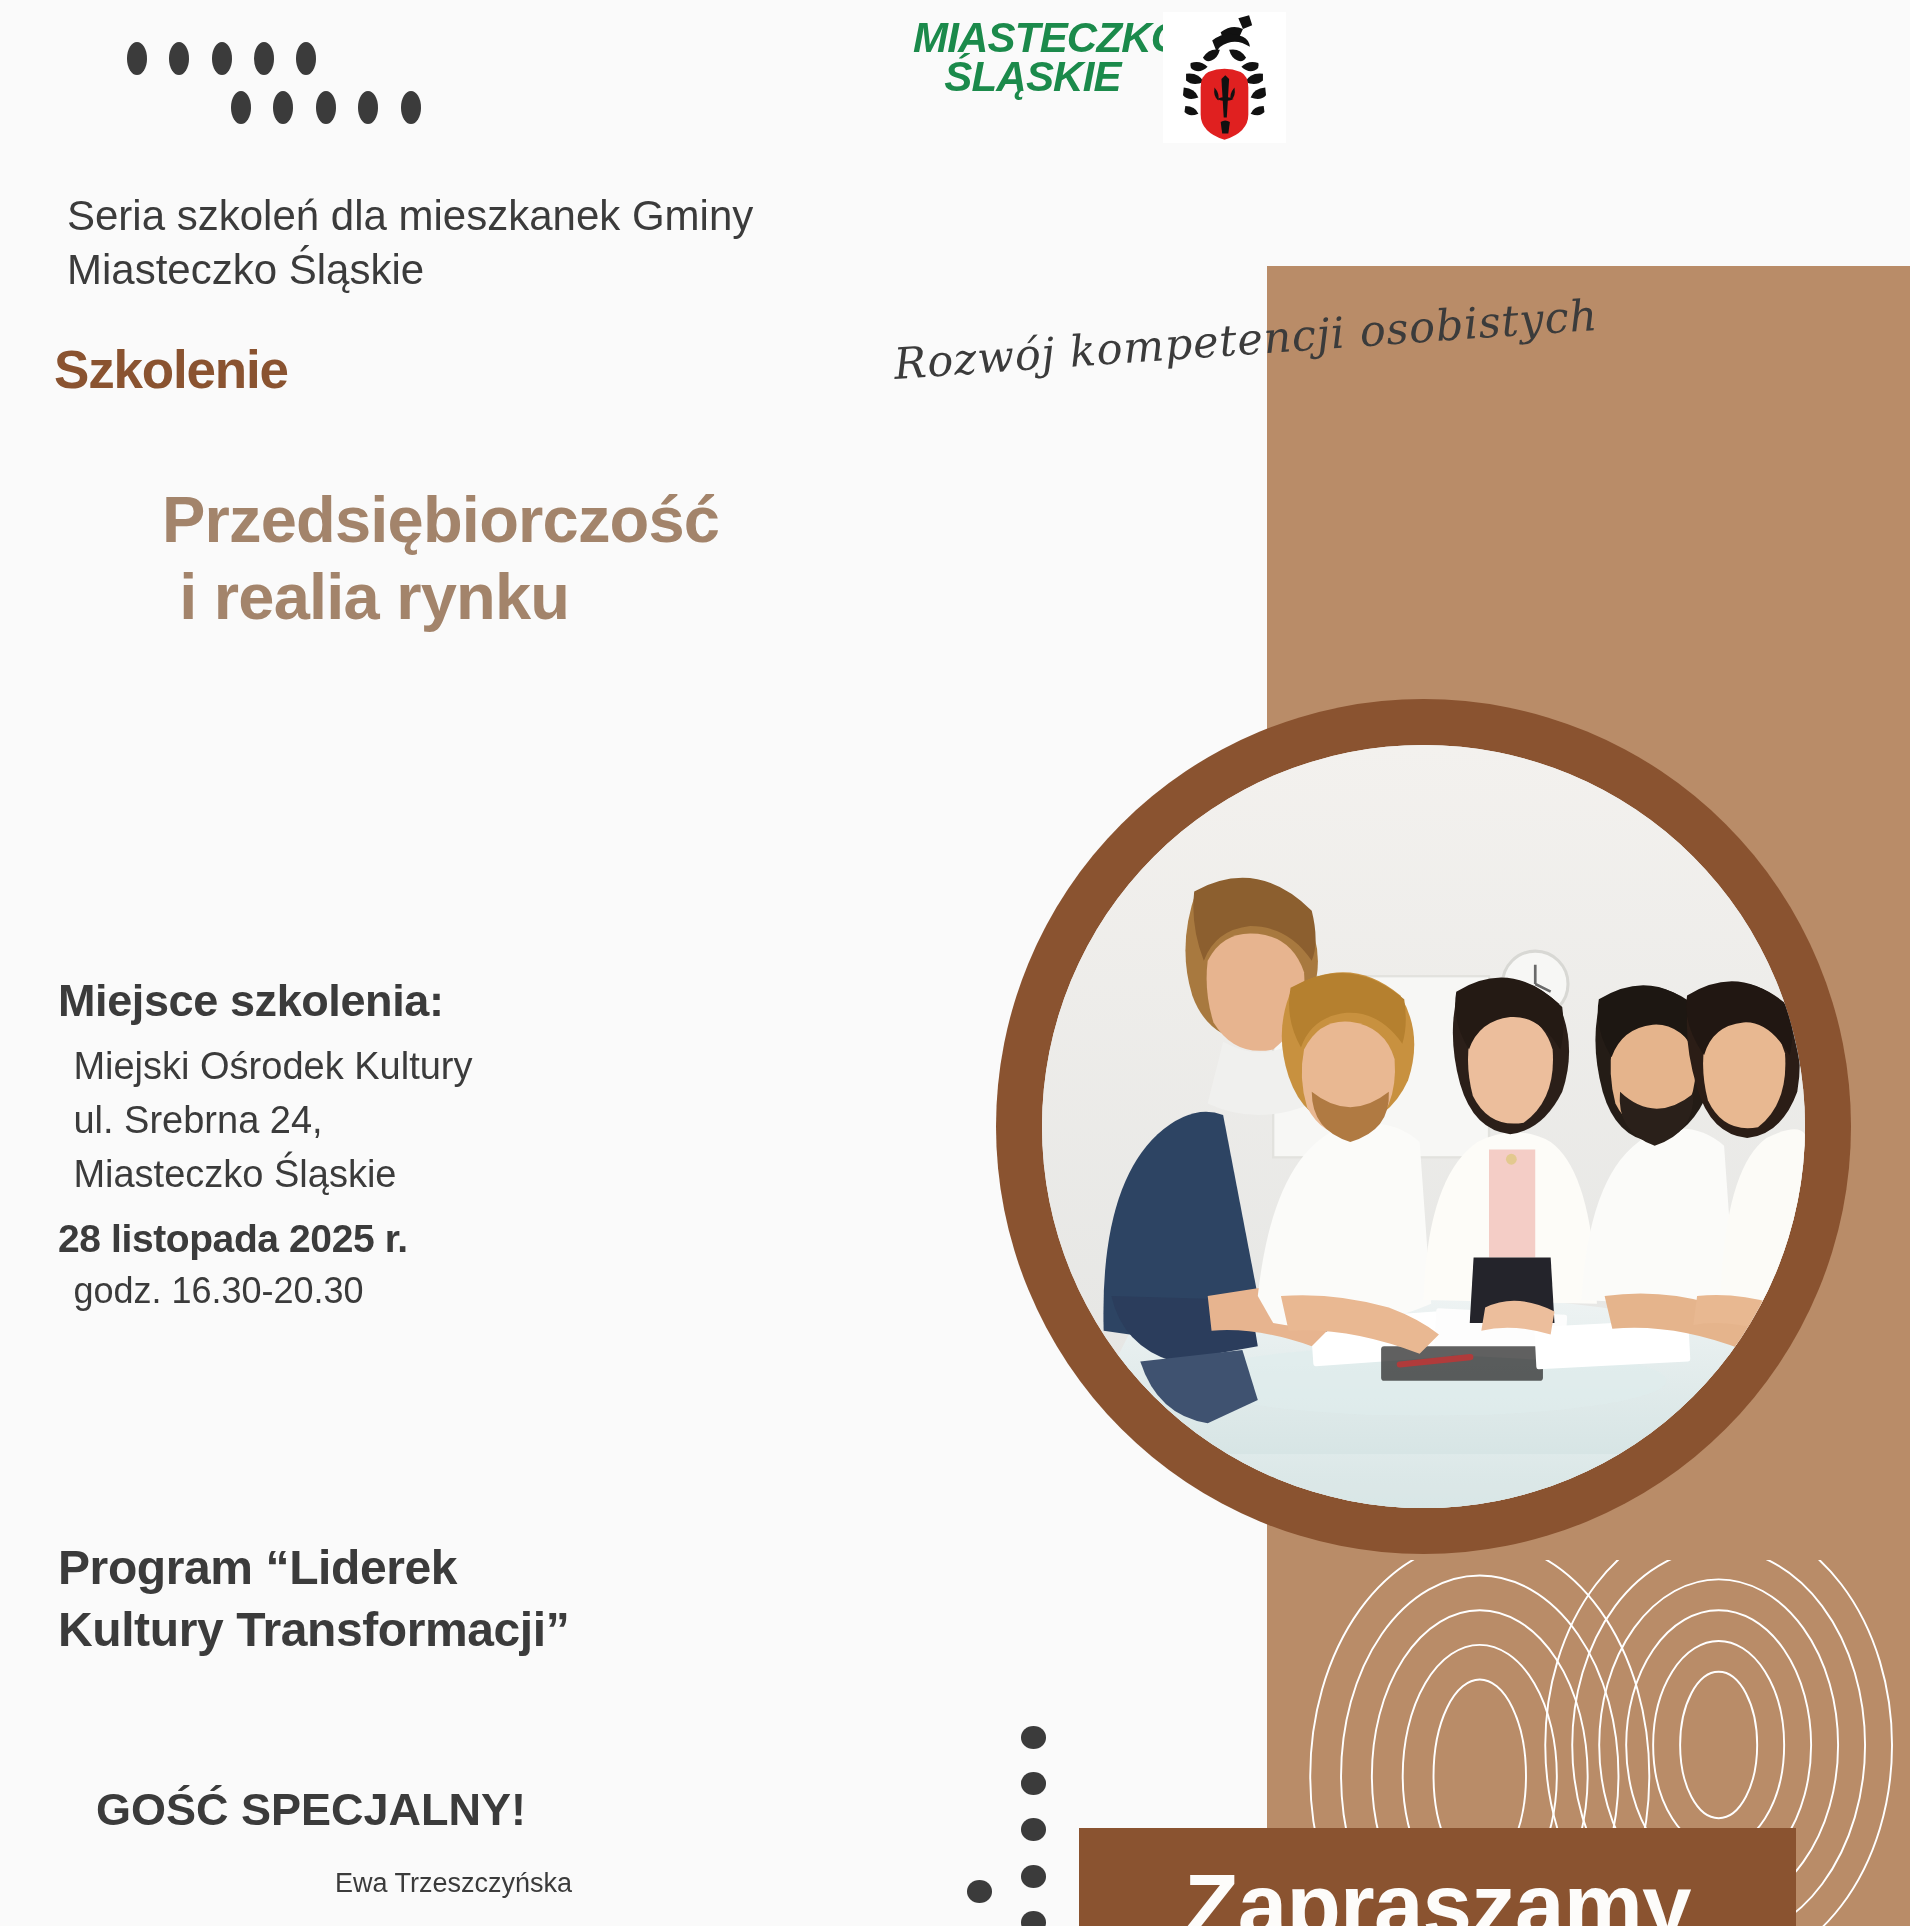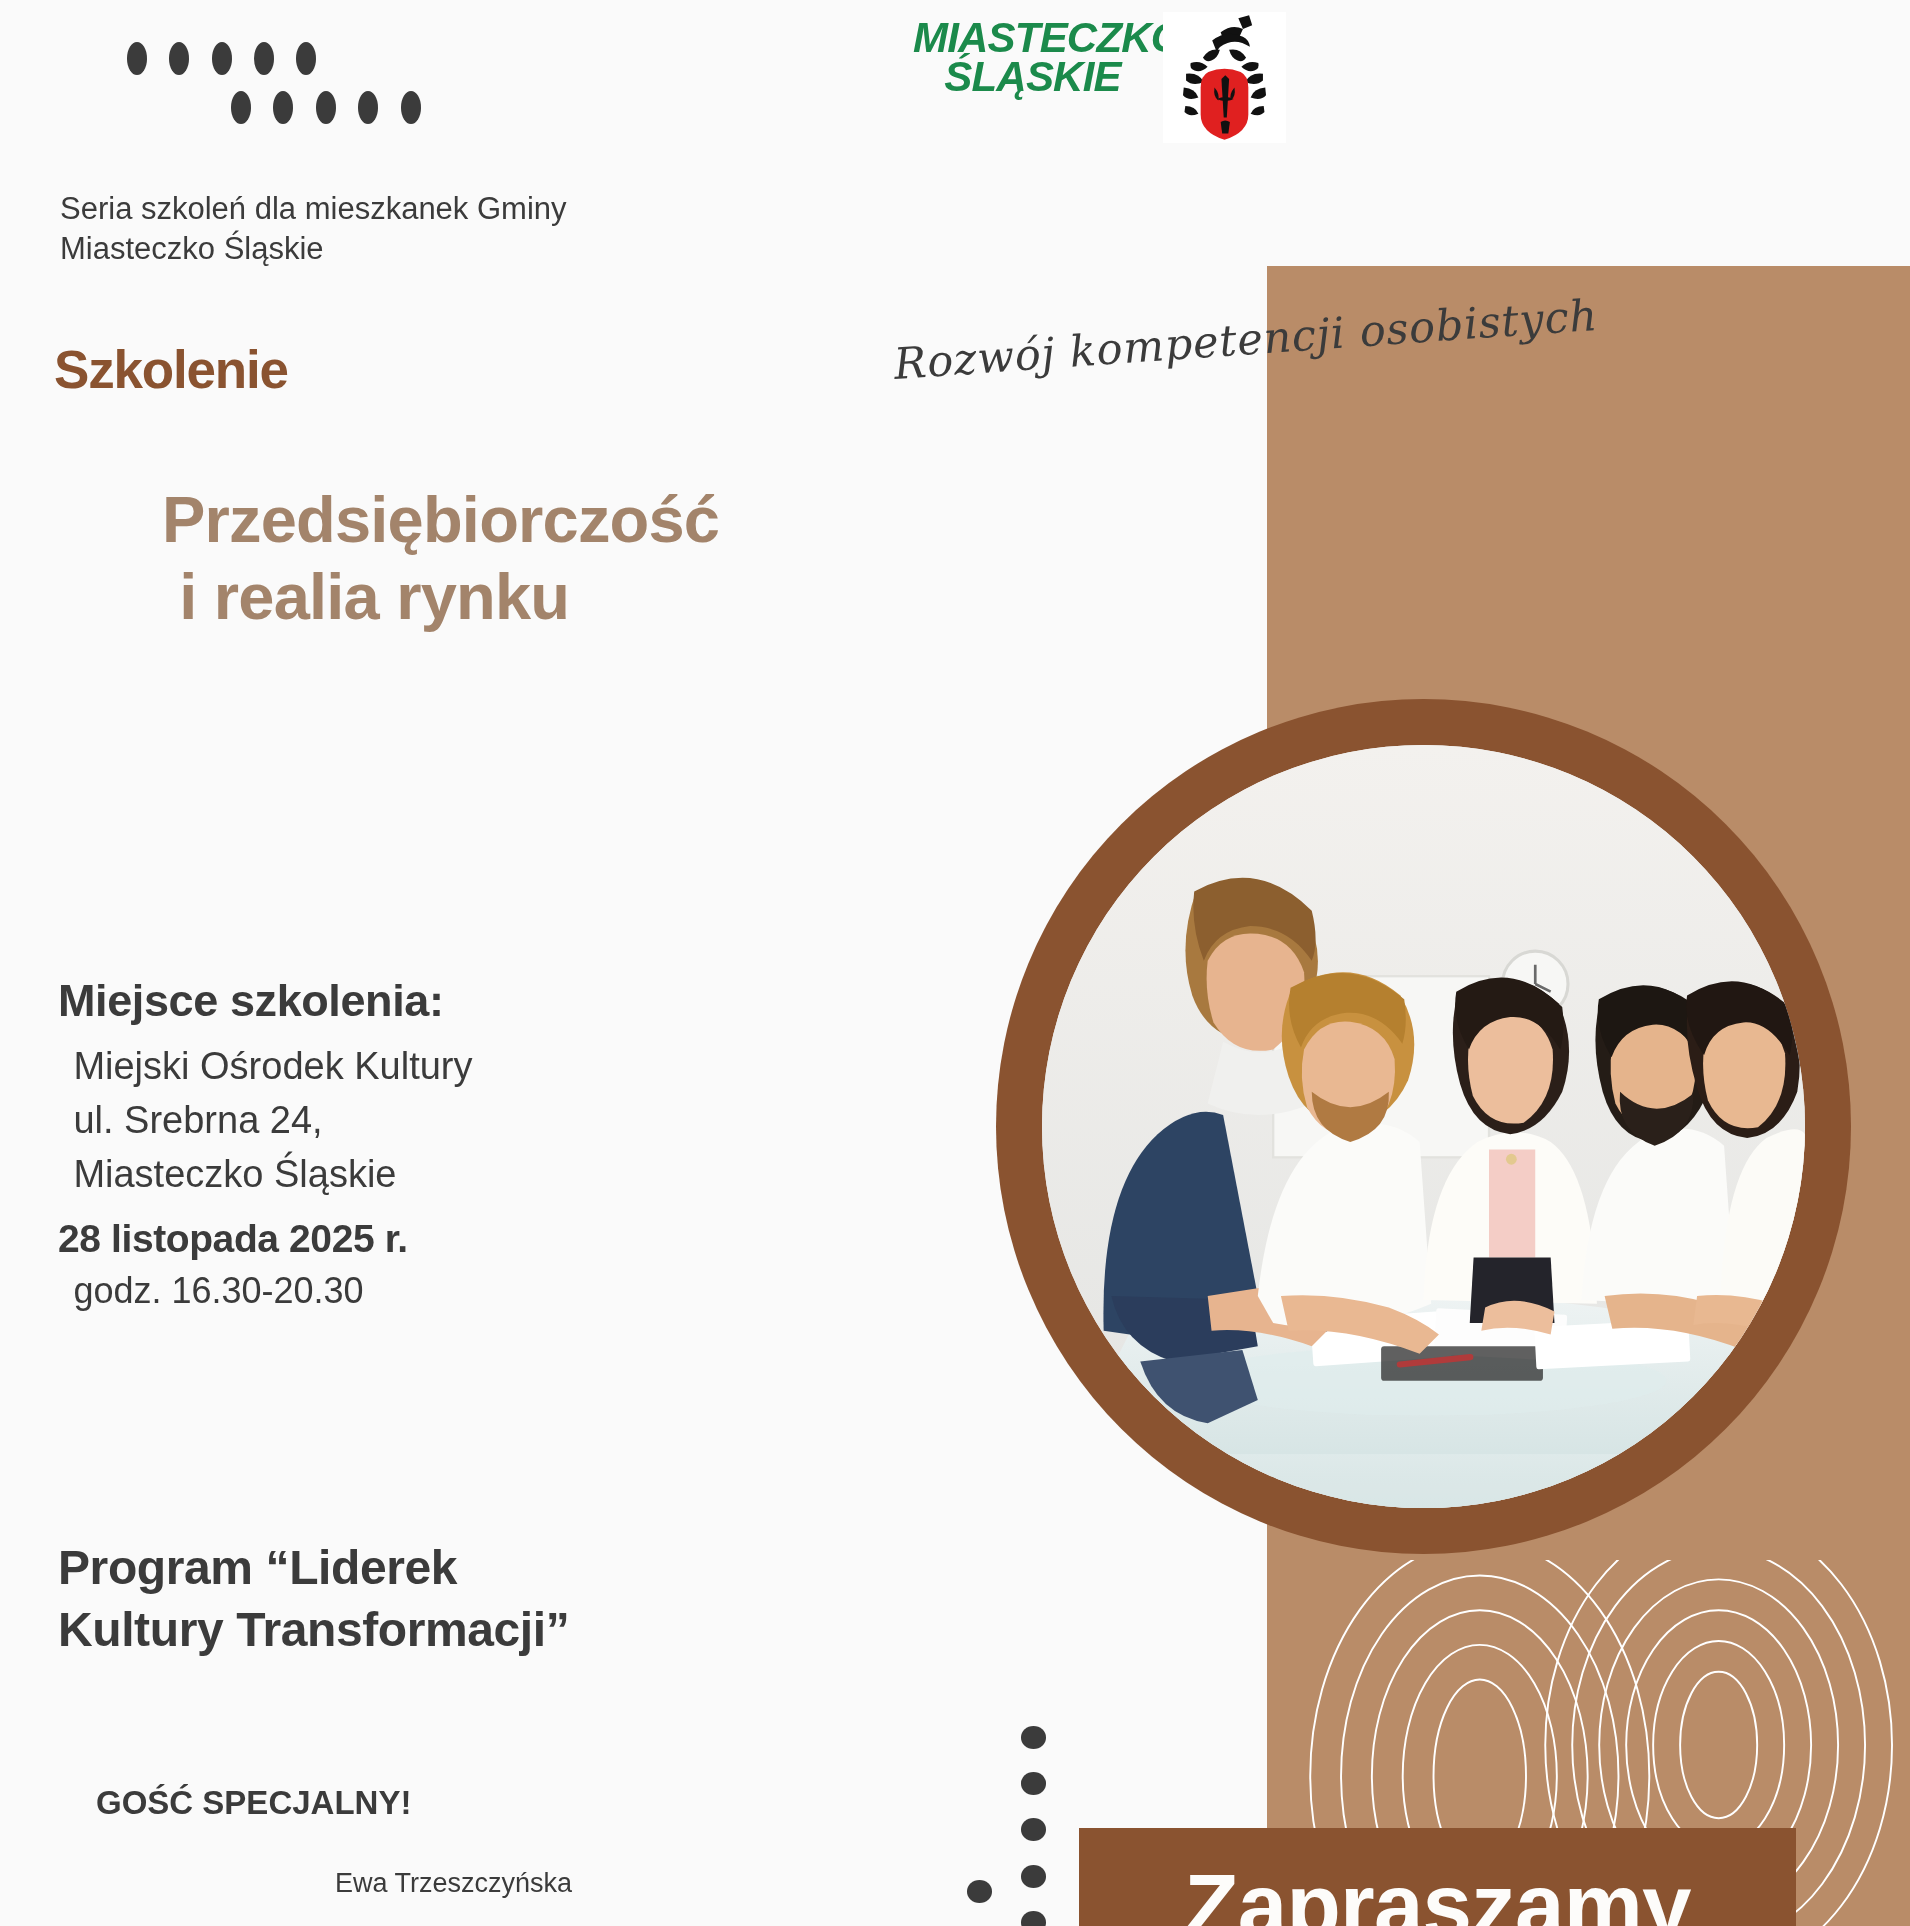--- a/index.html
+++ b/index.html
@@ -39,22 +39,22 @@
     line-height:0.92;
     letter-spacing:-0.8px;
   }
   .logo-line1{font-size:42px;color:#1b8a4b;}
   .logo-line2{font-size:42px;color:#1b8a4b;text-align:center;}
   .crest{position:absolute;left:250px;top:0;width:123px;height:131px;background:#ffffff;}
   .crest svg{display:block;}
 
   
   .intro{
-    position:absolute;left:60px;top:189px;width:1002px;
-    font-size:31px;line-height:1.28;color:#3b3b3b;font-weight:400;
+    position:absolute;left:67px;top:189px;width:1002px;
+    font-size:42px;line-height:1.28;color:#3b3b3b;font-weight:400;
   }
 
   
   .title-szkolenie{
     position:absolute;left:54px;top:339px;
     font-size:53px;font-weight:bold;color:#8a5330;letter-spacing:-1.2px;
   }
   .title-sub{
     position:absolute;left:162px;top:482px;width:1040px;
     font-size:65px;font-weight:bold;color:#a3846b;
@@ -78,21 +78,21 @@
   .info .venue{margin:13px 0 0 15.4px;font-size:38px;line-height:1.42;font-weight:400;}
   .info .date{margin:15.4px 0 0 0;font-size:39px;font-weight:bold;letter-spacing:-0.4px;}
   .info .hours{margin:8.5px 0 0 15.4px;font-size:36px;font-weight:400;}
 
   .program{
     position:absolute;left:58px;top:1537px;width:925px;
     font-size:48px;font-weight:bold;line-height:1.30;color:#3b3b3b;letter-spacing:-0.4px;
   }
   .guest-title{
     position:absolute;left:96px;top:1784px;
-    font-size:33px;font-weight:bold;color:#3b3b3b;letter-spacing:0px;
+    font-size:45px;font-weight:bold;color:#3b3b3b;letter-spacing:0px;
   }
   .guest-name{
     position:absolute;left:335px;top:1868px;
     font-size:27px;font-weight:400;color:#3b3b3b;
   }
 
   
   .badge{
     position:absolute;left:1079px;top:1828px;width:717px;height:154px;
     background:#8a5330;

